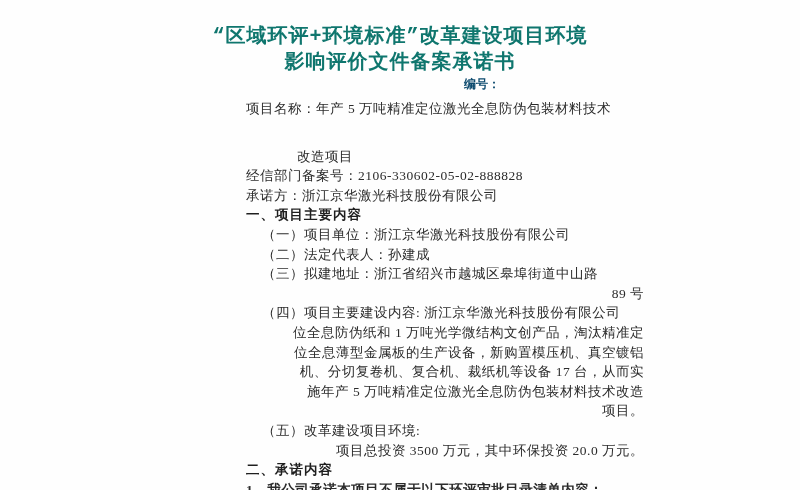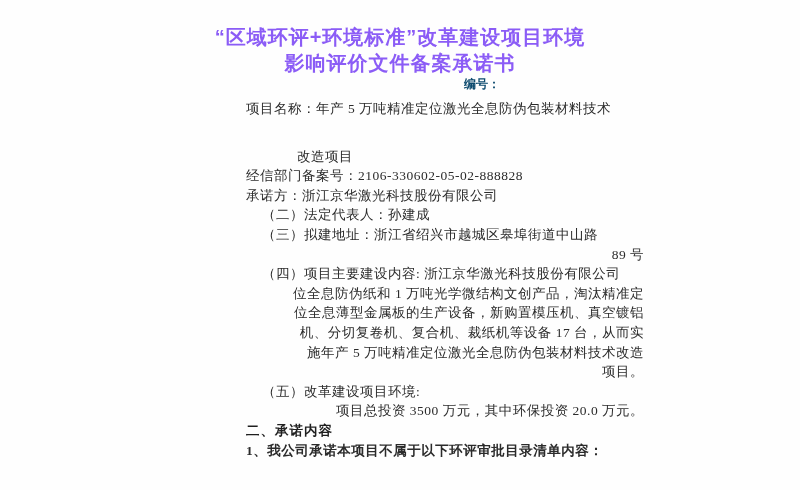--- a/index.html
+++ b/index.html
@@ -12,25 +12,25 @@
     overflow: hidden;
     font-family: "Liberation Serif", "DejaVu Serif", serif;
     color: #2b2b2b;
   }
   .doc-title {
     position: absolute;
     top: 24px;
     left: 160px;
     width: 480px;
     text-align: center;
-    font-family: Liberation Sans, sans-serif;
+    font-family: Liberation Mono, monospace;
     font-weight: bold;
     font-size: 20px;
     line-height: 26px;
-    color: #8b5cf6;
+    color: #0f766e;
     letter-spacing: 1px;
   }
   .serial-row {
     position: absolute;
     top: 76px;
     left: 464px;
     font-size: 12px;
     font-weight: bold;
     color: #0c4a6e;
   }
@@ -68,20 +68,22 @@
 
   <div class="serial-row">
     <span>编号：</span><span></span>
   </div>
 
   <div class="doc-body">
     <div class="line ind-0">项目名称：年产 5 万吨精准定位激光全息防伪包装材料技术</div>
     <div class="line ind-3">改造项目</div>
     <div class="line ind-0">经信部门备案号：2106-330602-05-02-888828</div>
     <div class="line ind-0">承诺方：浙江京华激光科技股份有限公司</div>
+    <div class="line ind-0 heading">一、项目主要内容</div>
+    <div class="line ind-1">（一）项目单位：浙江京华激光科技股份有限公司</div>
     <div class="line ind-1">（二）法定代表人：孙建成</div>
     <div class="line ind-1">（三）拟建地址：浙江省绍兴市越城区皋埠街道中山路</div>
     <div class="line ind-2">89 号</div>
     <div class="line ind-1">（四）项目主要建设内容: 浙江京华激光科技股份有限公司</div>
     <div class="line ind-2">位全息防伪纸和 1 万吨光学微结构文创产品，淘汰精准定</div>
     <div class="line ind-2">位全息薄型金属板的生产设备，新购置模压机、真空镀铝</div>
     <div class="line ind-2">机、分切复卷机、复合机、裁纸机等设备 17 台，从而实</div>
     <div class="line ind-2">施年产 5 万吨精准定位激光全息防伪包装材料技术改造</div>
     <div class="line ind-2">项目。</div>
     <div class="line ind-1">（五）改革建设项目环境:</div>

